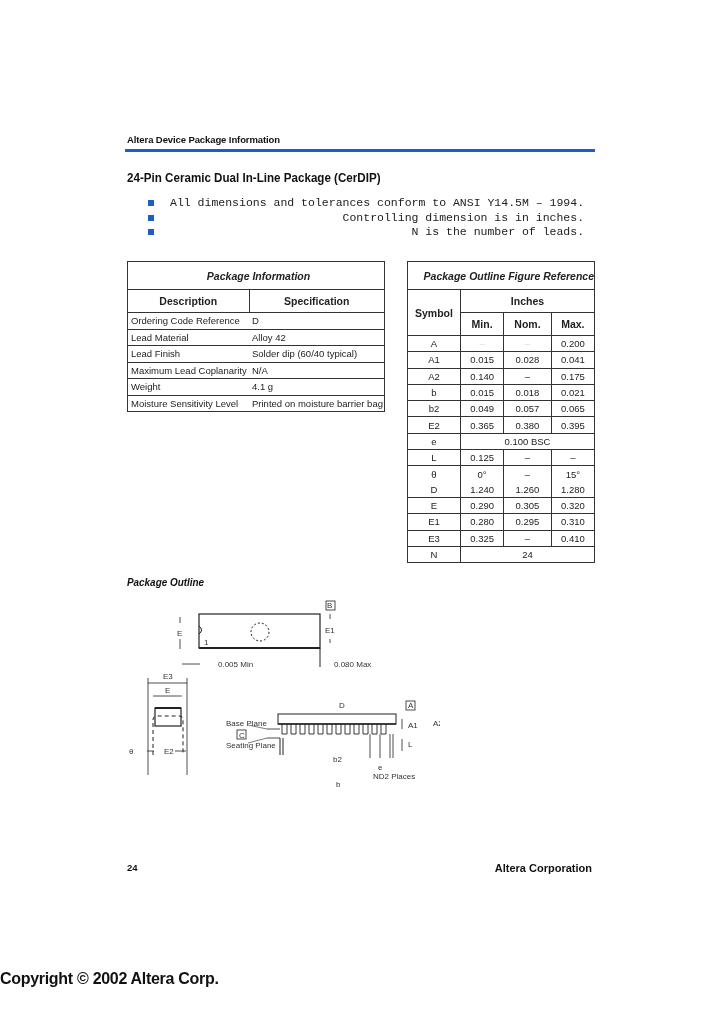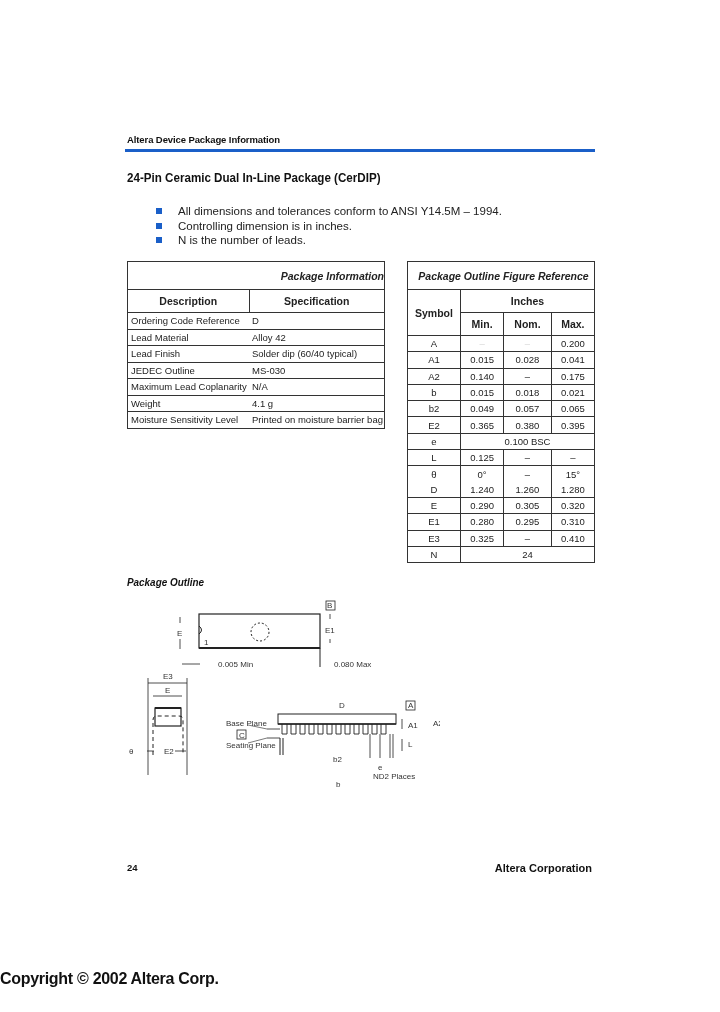--- a/index.html
+++ b/index.html
@@ -4,28 +4,28 @@
 <style>
   html, body { margin: 0; padding: 0; }
   body {
     width: 720px; height: 1012px; background: #ffffff; position: relative;
     font-family: "Liberation Sans", sans-serif; color: #111; overflow: hidden;
   }
   .abs { position: absolute; }
   .running-head { left: 127px; top: 134px; font-size: 9.5px; font-weight: bold; letter-spacing: -0.1px; }
   .rule { left: 125px; top: 149px; width: 470px; height: 3px; background: #1a5fc8; }
   .section-title { left: 127px; top: 170px; font-size: 13.5px; font-weight: bold; transform: scaleX(0.86); transform-origin: left; white-space: nowrap; }
-  ul.notes { left: 148px; top: 196px; margin: 8px; padding: 0; list-style: none; font-family: Liberation Sans, sans-serif; font-size: 11.5px; color: #222; }
+  ul.notes { left: 148px; top: 196px; margin: 0; padding: 0; list-style: none; font-family: Liberation Mono, monospace; font-size: 11.5px; color: #222; text-align: right; }
   ul.notes li { position: relative; height: 14.5px; line-height: 14.5px; padding-left: 22px; }
   ul.notes li .bullet { position: absolute; left: 0; top: 4px; width: 6px; height: 6px; background: #1a5fc8; }
 
   table { border-collapse: collapse; font-size: 9.5px; color: #222; }
   table td, table th { border: 1px solid #333; padding: 0; }
   .pkg-info { left: 127px; top: 261px; width: 258px; }
-  .pkg-info .caption-cell { height: 27px; text-align: right; padding-left: 5px; font-weight: bold; font-style: italic; font-size: 10.5px; }
+  .pkg-info .caption-cell { height: 27px; text-align: center; padding-left: 5px; font-weight: bold; font-style: italic; font-size: 10.5px; }
   .pkg-info .hdr th { height: 22px; font-weight: bold; font-size: 10.5px; margin-top: 40px; }
   .pkg-info td { height: 15.5px; padding-left: 3px; white-space: nowrap; }
   .pkg-info td.desc { width: 118px; border-right: none; }
   .pkg-info td.spec { border-left: none; }
 
   .outline-ref { left: 407px; top: 261px; width: 188px; }
   .outline-ref .caption-cell { height: 27px; text-align: left; padding-left: 5px; font-weight: bold; font-style: italic; font-size: 10.5px; }
   .outline-ref th { font-weight: bold; font-size: 10.5px; height: 22px; }
   .outline-ref td { height: 15.3px; text-align: center; }
   .outline-ref td.sym { width: 52px; }
@@ -70,42 +70,38 @@
       </tr>
   <tr>
         <td class="desc">Lead Material</td>
         <td class="spec">Alloy 42</td>
       </tr>
   <tr>
         <td class="desc">Lead Finish</td>
         <td class="spec">Solder dip (60/40 typical)</td>
       </tr>
   <tr>
-        <td class="desc">JEDEC Outline</td>
-        <td class="spec">MS-030</td>
-      </tr>
-  <tr>
         <td class="desc">Maximum Lead Coplanarity</td>
         <td class="spec">N/A</td>
       </tr>
   <tr>
         <td class="desc">Weight</td>
         <td class="spec">4.1 g</td>
       </tr>
   <tr>
         <td class="desc">Moisture Sensitivity Level</td>
         <td class="spec">Printed on moisture barrier bag</td>
       </tr>
 </tbody>
   </table>
 
 <table class="abs outline-ref">
   <tbody>
       <tr>
-        <td colspan="4" class="caption-cell" style="text-align:center">Package Outline Figure Reference</td>
+        <td colspan="4" class="caption-cell" style="text-align:right">Package Outline Figure Reference</td>
       </tr>
   <tr>
     <th rowspan="2">Symbol</th>
     <th colspan="3">Inches</th>
   </tr>
   <tr>
     <th>Min.</th>
     <th>Nom.</th>
     <th>Max.</th>
   </tr>

